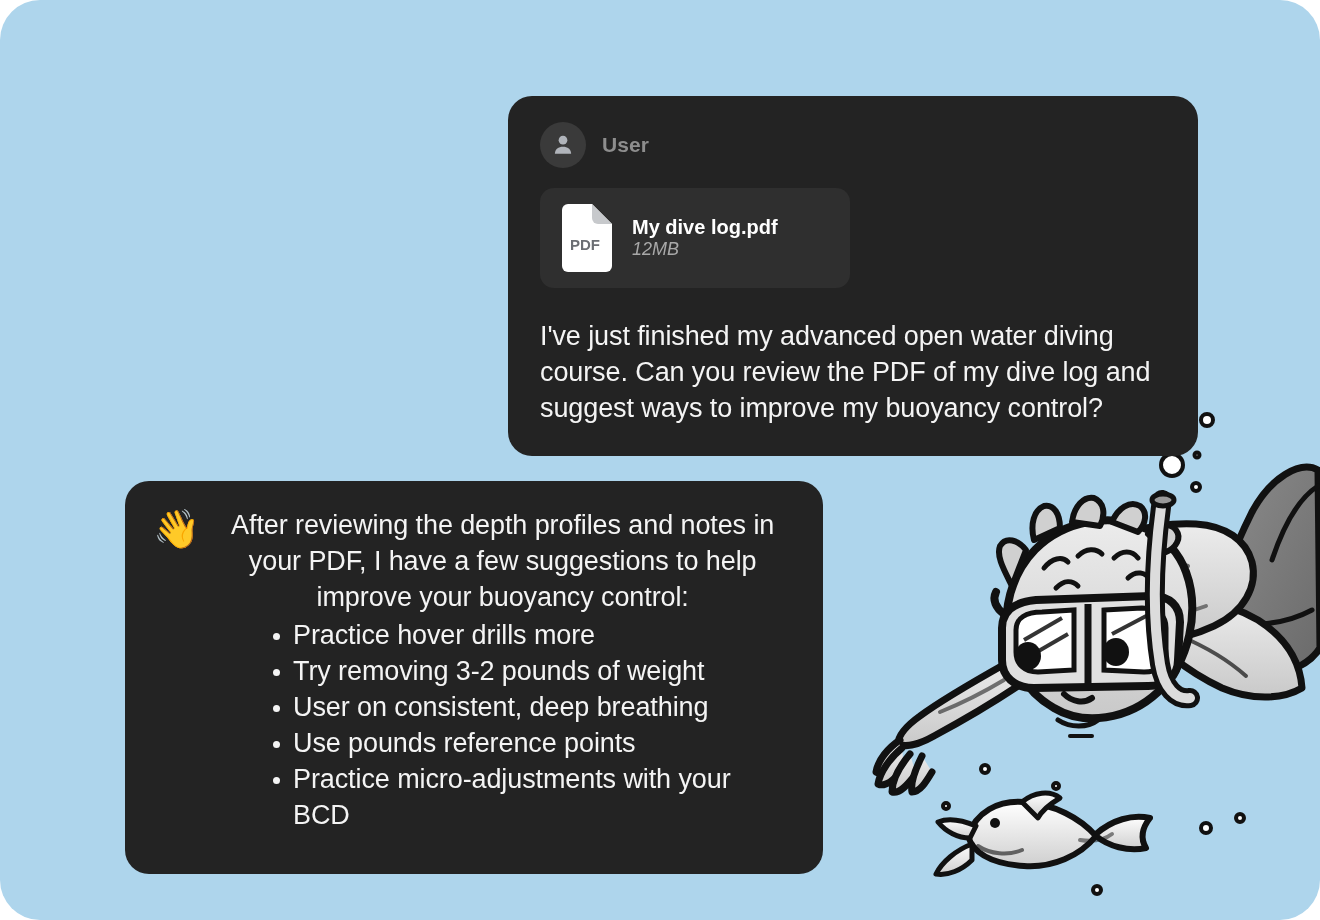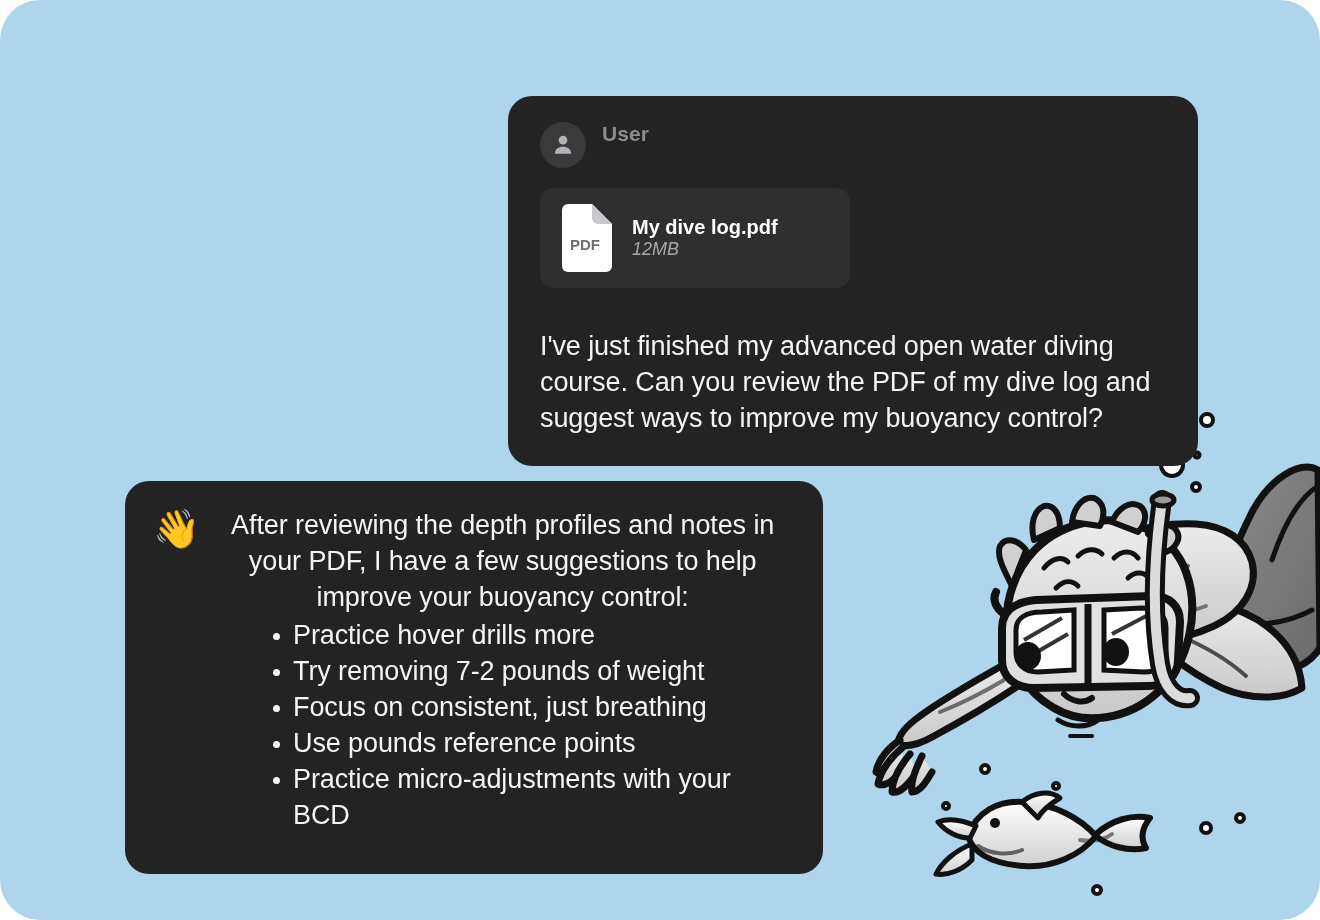--- a/index.html
+++ b/index.html
@@ -51,21 +51,21 @@
   
   #user-bubble {
     left: 508px;
     top: 96px;
     width: 690px;
     padding: 26px 28px 30px 32px;
   }
 
   .user-header {
     display: flex;
-    align-items: flex-start;
+    align-items: center;
     gap: 16px;
     margin-bottom: 20px;
   }
   .avatar {
     width: 46px;
     height: 46px;
     border-radius: 50%;
     background: #3a3a3a;
     display: flex;
     align-items: center;
@@ -104,21 +104,21 @@
     color: #ffffff;
     white-space: nowrap;
   }
   .attach-size {
     font-size: 18px;
     color: #a8a8a8;
     font-style: italic;
   }
 
   .user-text {
-    margin-top: 40px;
+    margin-top: 30px;
     font-size: 27px;
     line-height: 36px;
     color: #f4f4f4;
     letter-spacing: -0.1px;
   }
 
   
   #assistant-bubble {
     left: 125px;
     top: 481px;
@@ -340,21 +340,21 @@
 
     <div class="bubble" id="assistant-bubble">
 
       <div class="assistant-intro">
         <span class="wave-emoji">👋</span>
         <span class="assistant-text">After reviewing the depth profiles and notes in your PDF, I have a few suggestions to help improve your buoyancy control:</span>
       </div>
 
       <ul class="suggestion-list">
         <li>Practice hover drills more</li>
-        <li>Try removing 7-2 pounds of weight</li>
-        <li>Focus on consistent, just breathing</li>
+        <li>Try removing 3-2 pounds of weight</li>
+        <li>User on consistent, deep breathing</li>
         <li>Use pounds reference points</li>
         <li>Practice micro-adjustments with your BCD</li>
       </ul>
     </div>
 
   </div>
 </div>
 
 </body></html>

